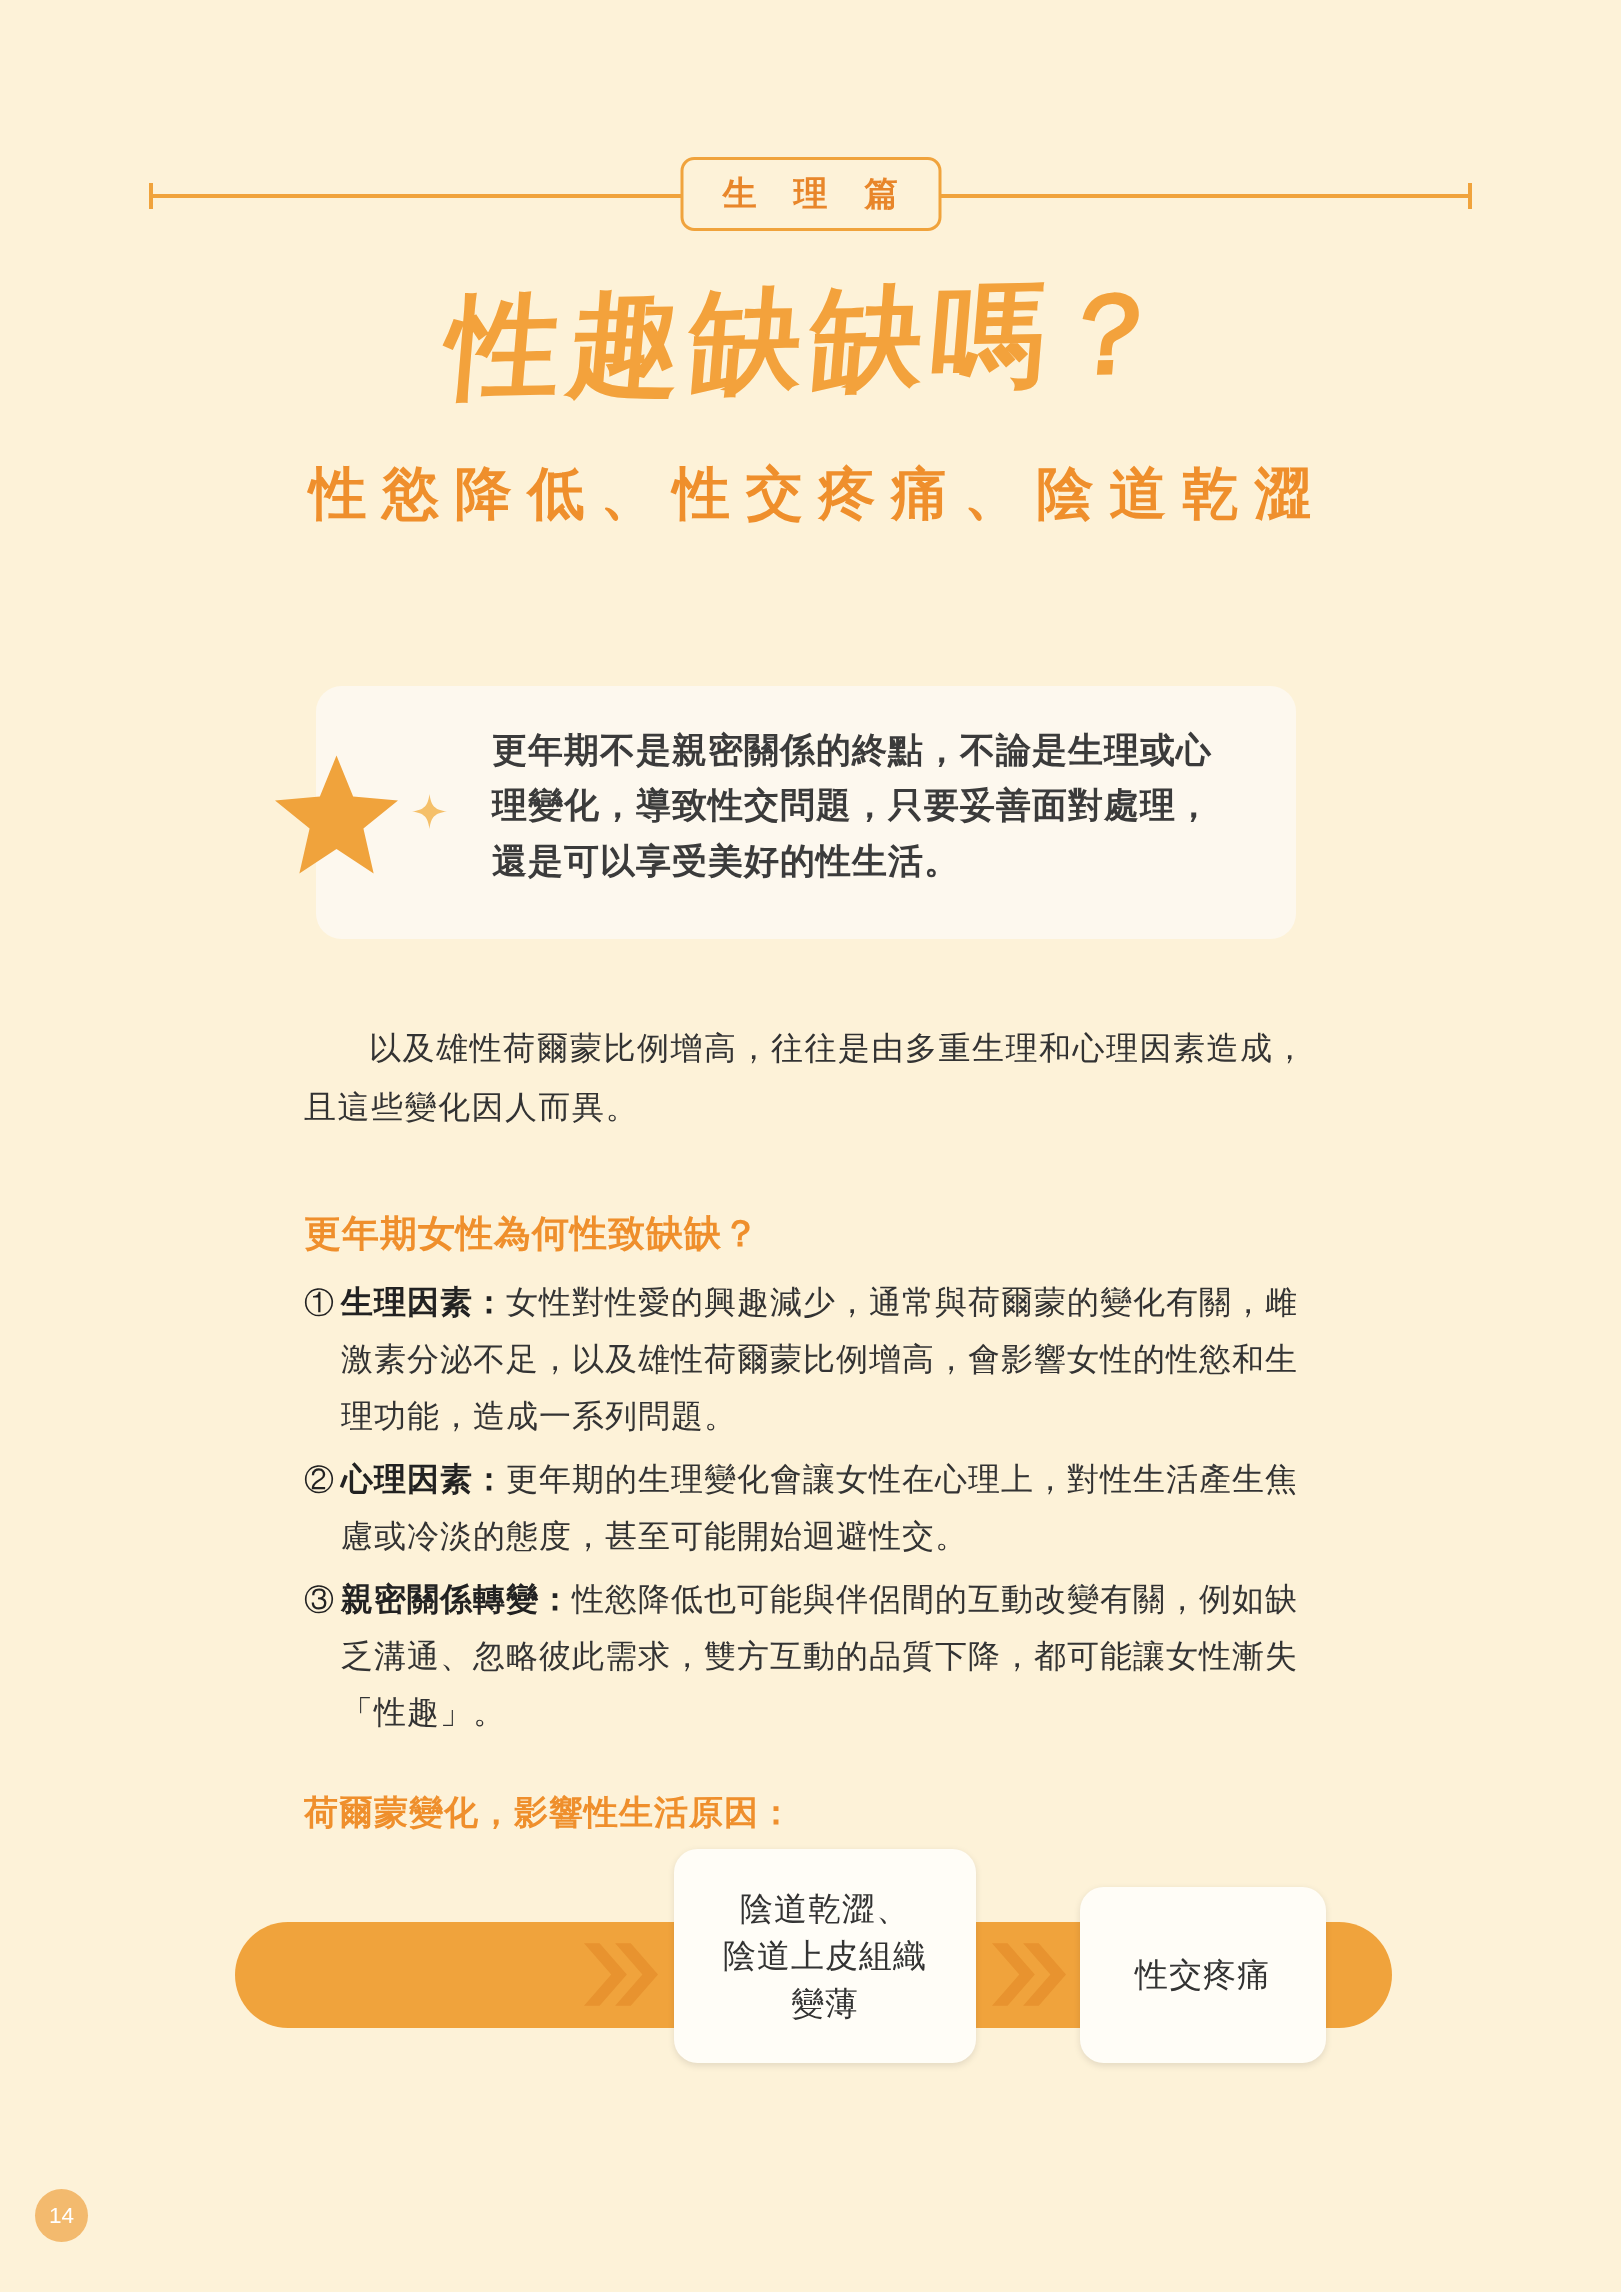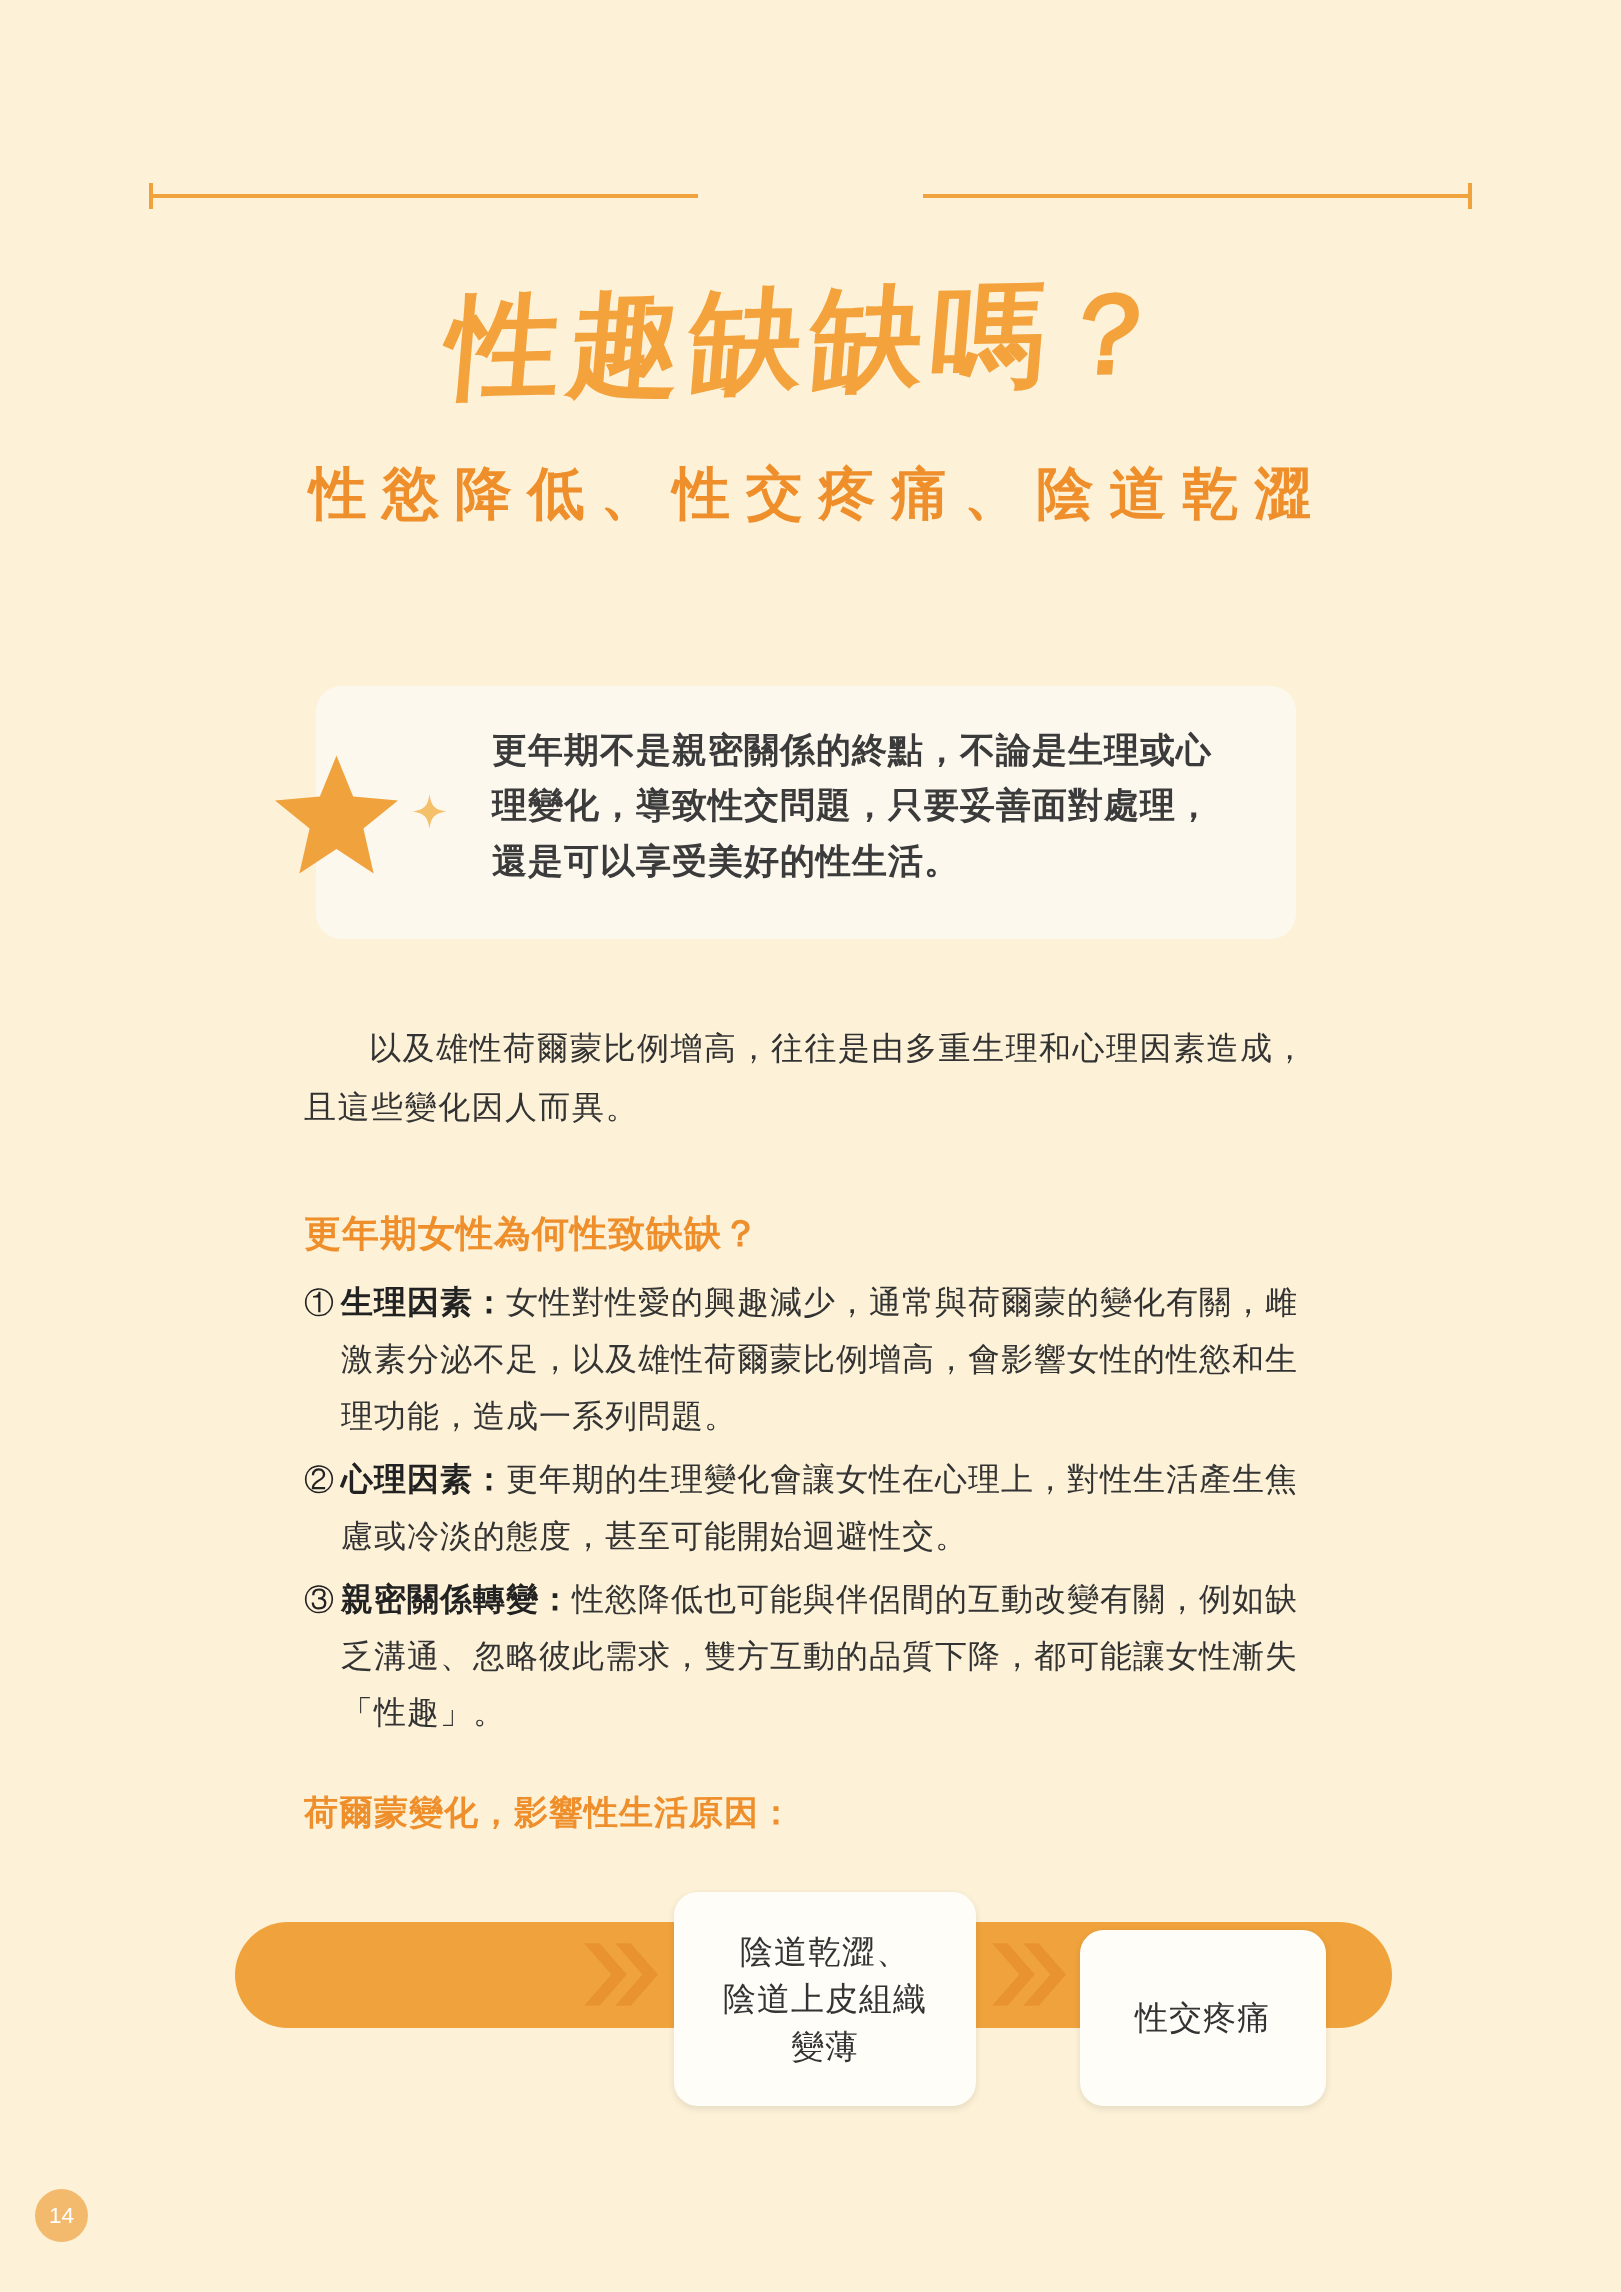--- a/index.html
+++ b/index.html
@@ -210,21 +210,20 @@
     display: flex;
     align-items: center;
     justify-content: center;
     text-align: center;
     color: #333;
     font-size: 33px;
     line-height: 1.45;
     letter-spacing: 1px;
     box-sizing: border-box;
     padding: 9.8px;
-    margin-top: 43px;
   }
   .flow-box.b1 { left: 35px;  width: 302px; height: 214px; }
   .flow-box.b2 { left: 439px; width: 302px; height: 214px; top: -17.6px; }
   .flow-box.b3 { left: 845px; width: 246px; height: 176px; top: 19.6px; }
 
   .chev {
     position: absolute;
     top: 76px;
     width: 74px;
     height: 63px;
@@ -254,20 +253,23 @@
 
 <div class="page">
 
   <div class="ribbon-wrap">
     <div class="ribbon-line left">
         <span class="cap"></span>
       </div>
     <div class="ribbon-line right">
         <span class="cap"></span>
       </div>
+    <div class="ribbon-tag">
+      <span>生 理 篇</span>
+    </div>
   </div>
 
   <div class="main-title">性趣缺缺嗎？</div>
   <div class="sub-title">性慾降低、性交疼痛、陰道乾澀</div>
 
   <div class="callout">
     <p>更年期不是親密關係的終點，不論是生理或心理變化，導致性交問題，只要妥善面對處理，還是可以享受美好的性生活。</p>
   </div>
   <svg class="star" viewBox="0 0 100 96">
     <path fill="currentColor" d="M50 2 L63 34 L98 37 L71 59 L79 94 L50 75 L21 94 L29 59 L2 37 L37 34 Z"></path>

